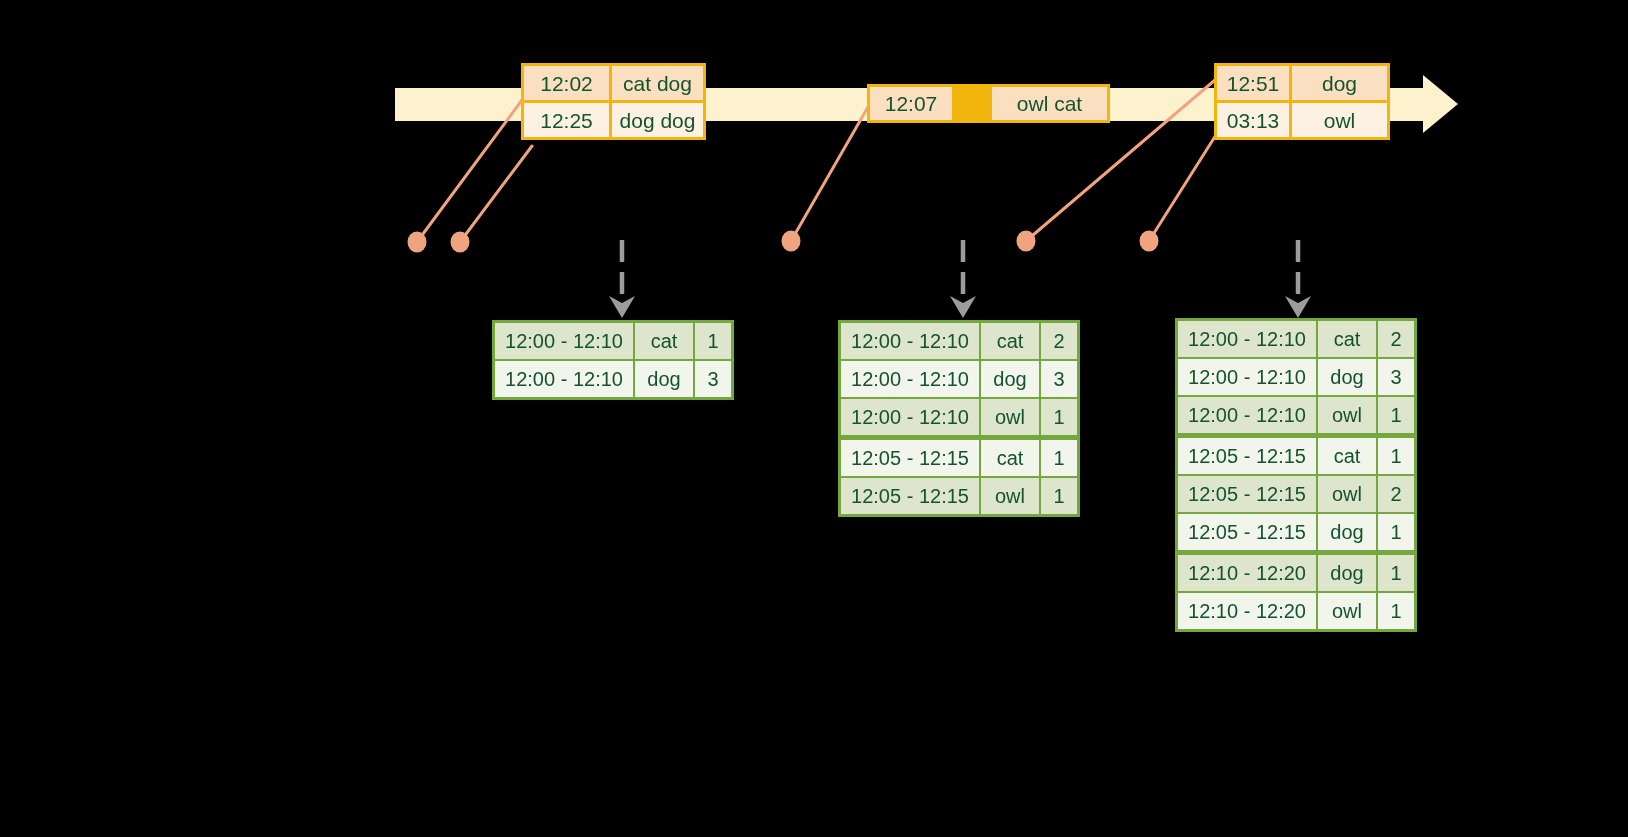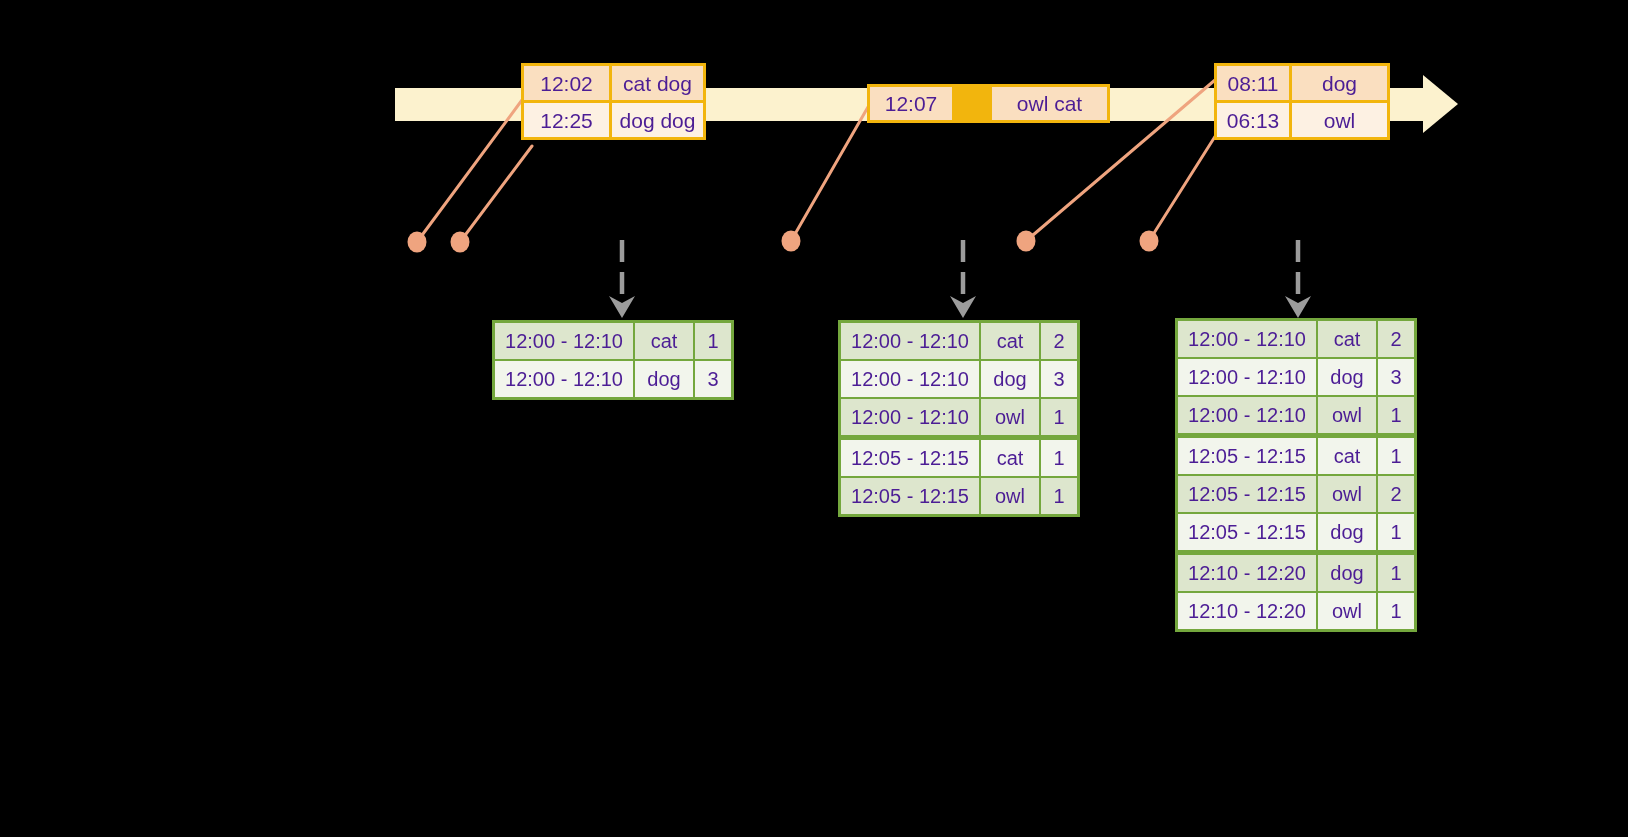--- a/index.html
+++ b/index.html
@@ -1,21 +1,21 @@
 <!DOCTYPE html>
 <html><head>
 <meta charset="utf-8">
 <title>Diagram</title>
 <style>
   html,body { margin:0; padding:0; background:#000; }
   .canvas {
     position:relative; width:1628px; height:837px; background:#000000;
     overflow:hidden;
     font-family:"Liberation Sans","DejaVu Sans",sans-serif;
-    color:#4c1d95;
+    color:#14532d;
   }
   svg.overlay { position:absolute; left:0; top:0; z-index:1; }
 
   
   .otable {
     position:absolute; z-index:2;
     display:grid; gap:3px;
     background:#F2B50D; border:3px solid #F2B50D;
   }
   #event-table-1 { left:521px; top:63px;  grid-template-columns:85px 91px;  grid-auto-rows:34px; }
@@ -84,23 +84,23 @@
     <div class="ocell cream">12:25</div>
     <div class="ocell cream">dog dog</div>
   </div>
 
   <div class="otable" id="event-table-2">
     <div class="ocell peach">12:07</div>
     <div class="ocell peach">owl cat</div>
   </div>
 
   <div class="otable" id="event-table-3">
-    <div class="ocell peach">08:11</div>
+    <div class="ocell peach">12:51</div>
     <div class="ocell peach">dog</div>
-    <div class="ocell cream">06:13</div>
+    <div class="ocell cream">03:13</div>
     <div class="ocell cream">owl</div>
   </div>
 
   <div class="gtable" id="result-table-1">
     <div class="grow sage">
       <div class="gcell c-window">12:00 - 12:10</div>
       <div class="gcell c-word">cat</div>
       <div class="gcell c-count">1</div>
     </div>
     <div class="grow white">

